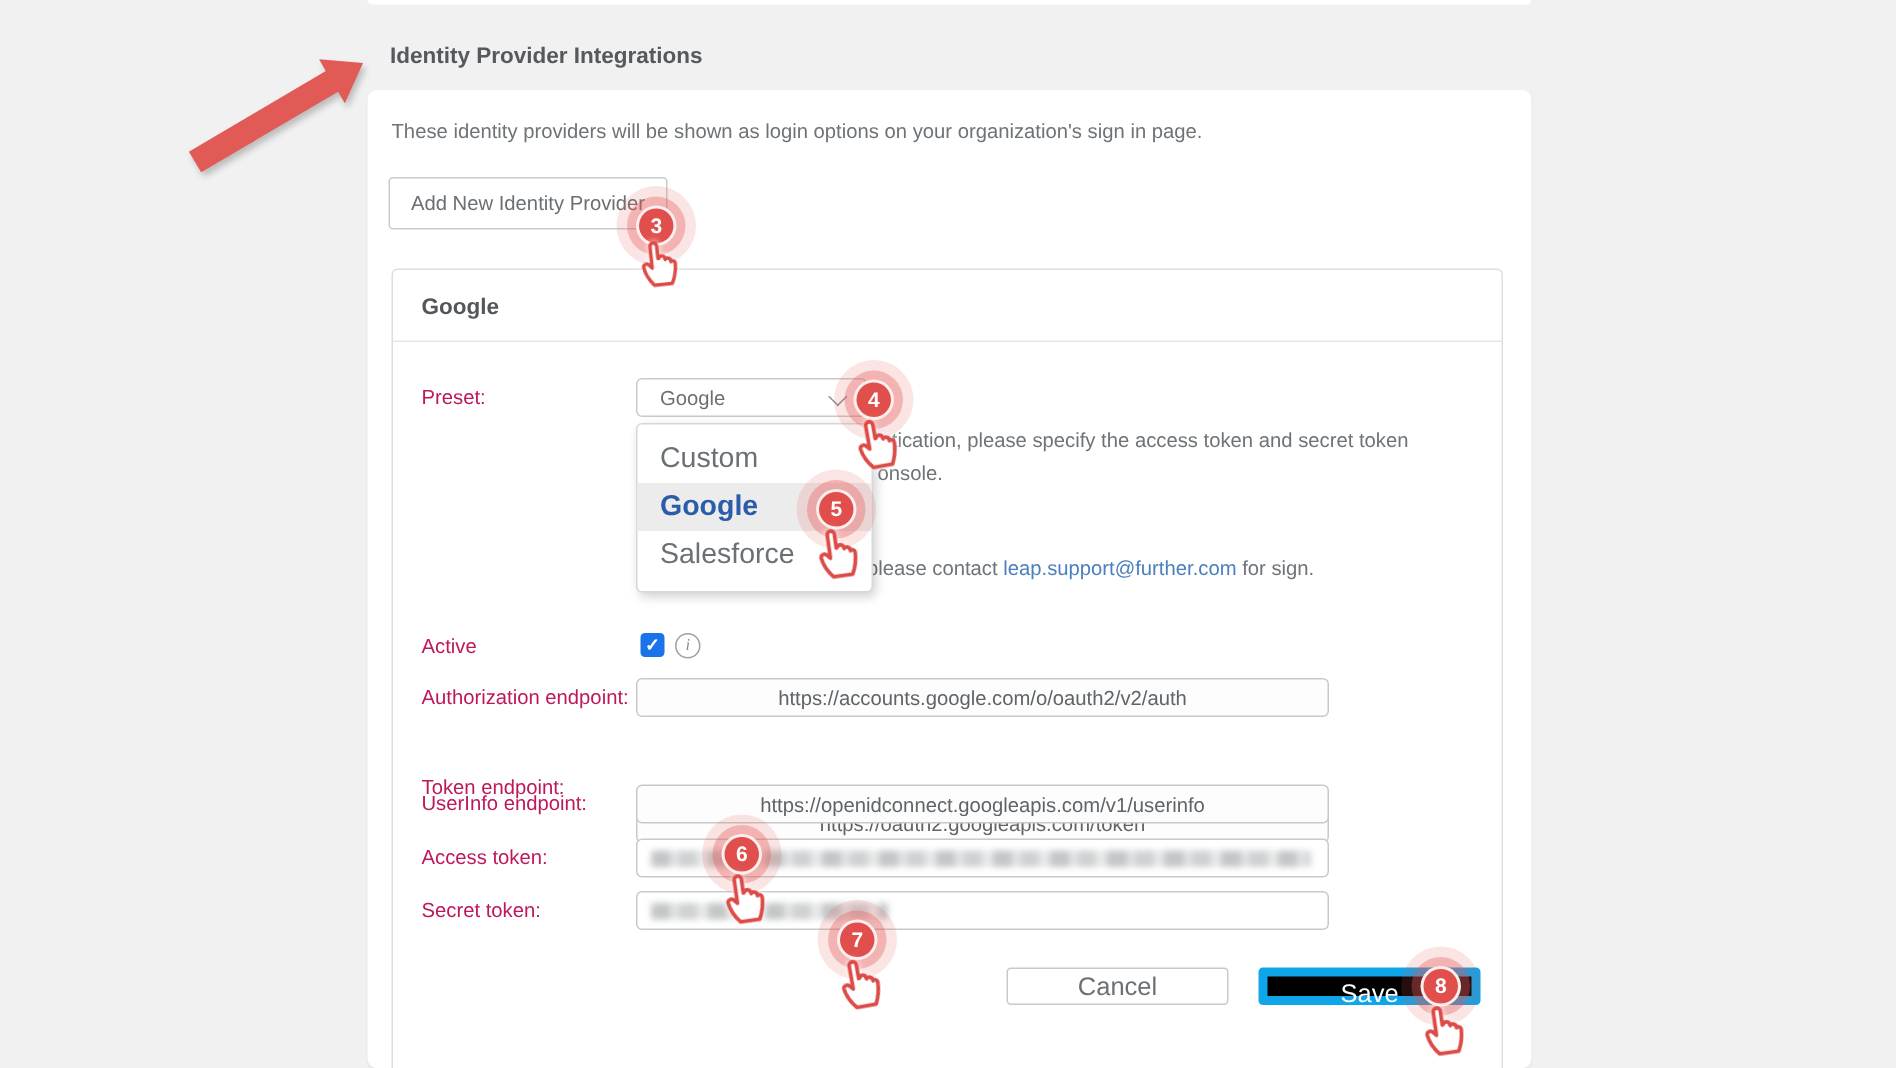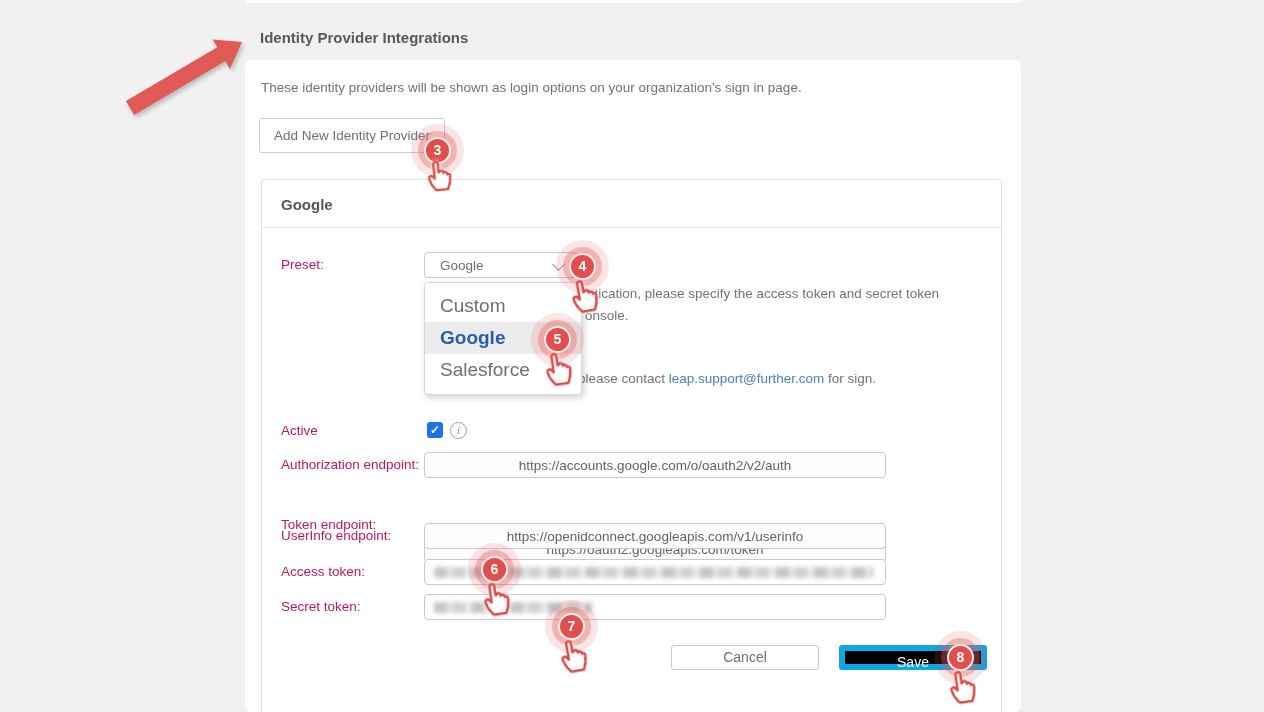--- a/index.html
+++ b/index.html
@@ -49,21 +49,21 @@
   .info-icon { left:188px; top:242px; width:17px; height:17px; border:1px solid #9aa0a6; border-radius:50%;
     color:#8a8f94; font-family:"Liberation Serif", serif; font-style:italic; font-size:11px; text-align:center; line-height:15px; }
 
   .text-input { left:162px; width:462px; height:26px; border:1px solid #c9c9c9; border-radius:4px; background:#fdfdfd;
     font-family:"Liberation Sans", sans-serif; font-size:13.5px; color:#5f6468; padding:0 17px; outline:none;text-align:center; }
   .input-shell { left:162px; width:462px; height:26px; border:1px solid #c9c9c9; border-radius:4px; background:#fff; }
   .redacted { position:absolute; left:9px; top:7px; height:11px; border-radius:2px;
     background:repeating-linear-gradient(90deg,#b9bcbe 0 13px,#dcdedf 13px 19px,#c6c9cb 19px 31px,#e4e5e6 31px 38px);
     filter:blur(2px); opacity:0.85; }
 
-  .btn { height:25px; border-radius:3px; font-size:14px; text-align:center; line-height:23px; cursor:pointer; }
+  .btn { height:25px; border-radius:3px; font-size:17px; text-align:center; line-height:23px; cursor:pointer; }
   .btn-cancel { left:409px; top:465px; width:148px; background:#fff; border:1px solid #c9c9c9; color:#6b7075; }
   .btn-save { left:577px; top:465px; width:148px; background:#000000; border:6px solid #0ea5e9; color:#fff; }
 
   
   .marker { z-index:20; }
   .badge { position:absolute; width:27px; height:27px; border-radius:50%; background:#e04f4c;
     border:2px solid rgba(255,255,255,0.9); color:#fff; font-size:14px; font-weight:bold;
     text-align:center; line-height:23px;
     box-shadow:0 0 0 6px rgba(228,90,85,0.35), 0 0 0 13px rgba(228,90,85,0.16); }
   .hand { position:absolute; z-index:21; filter:drop-shadow(0 0 2px rgba(255,255,255,0.9)); }

